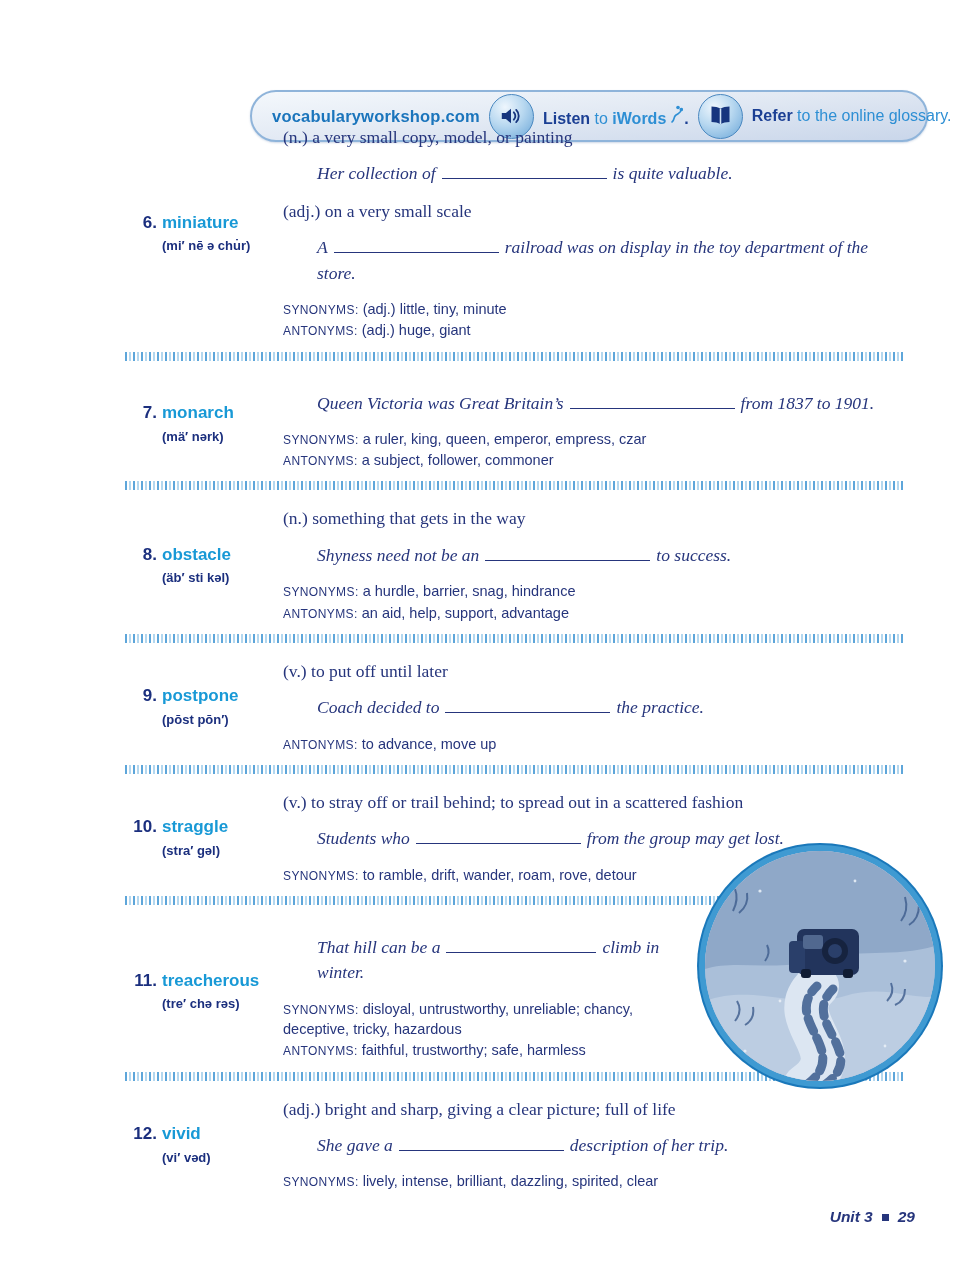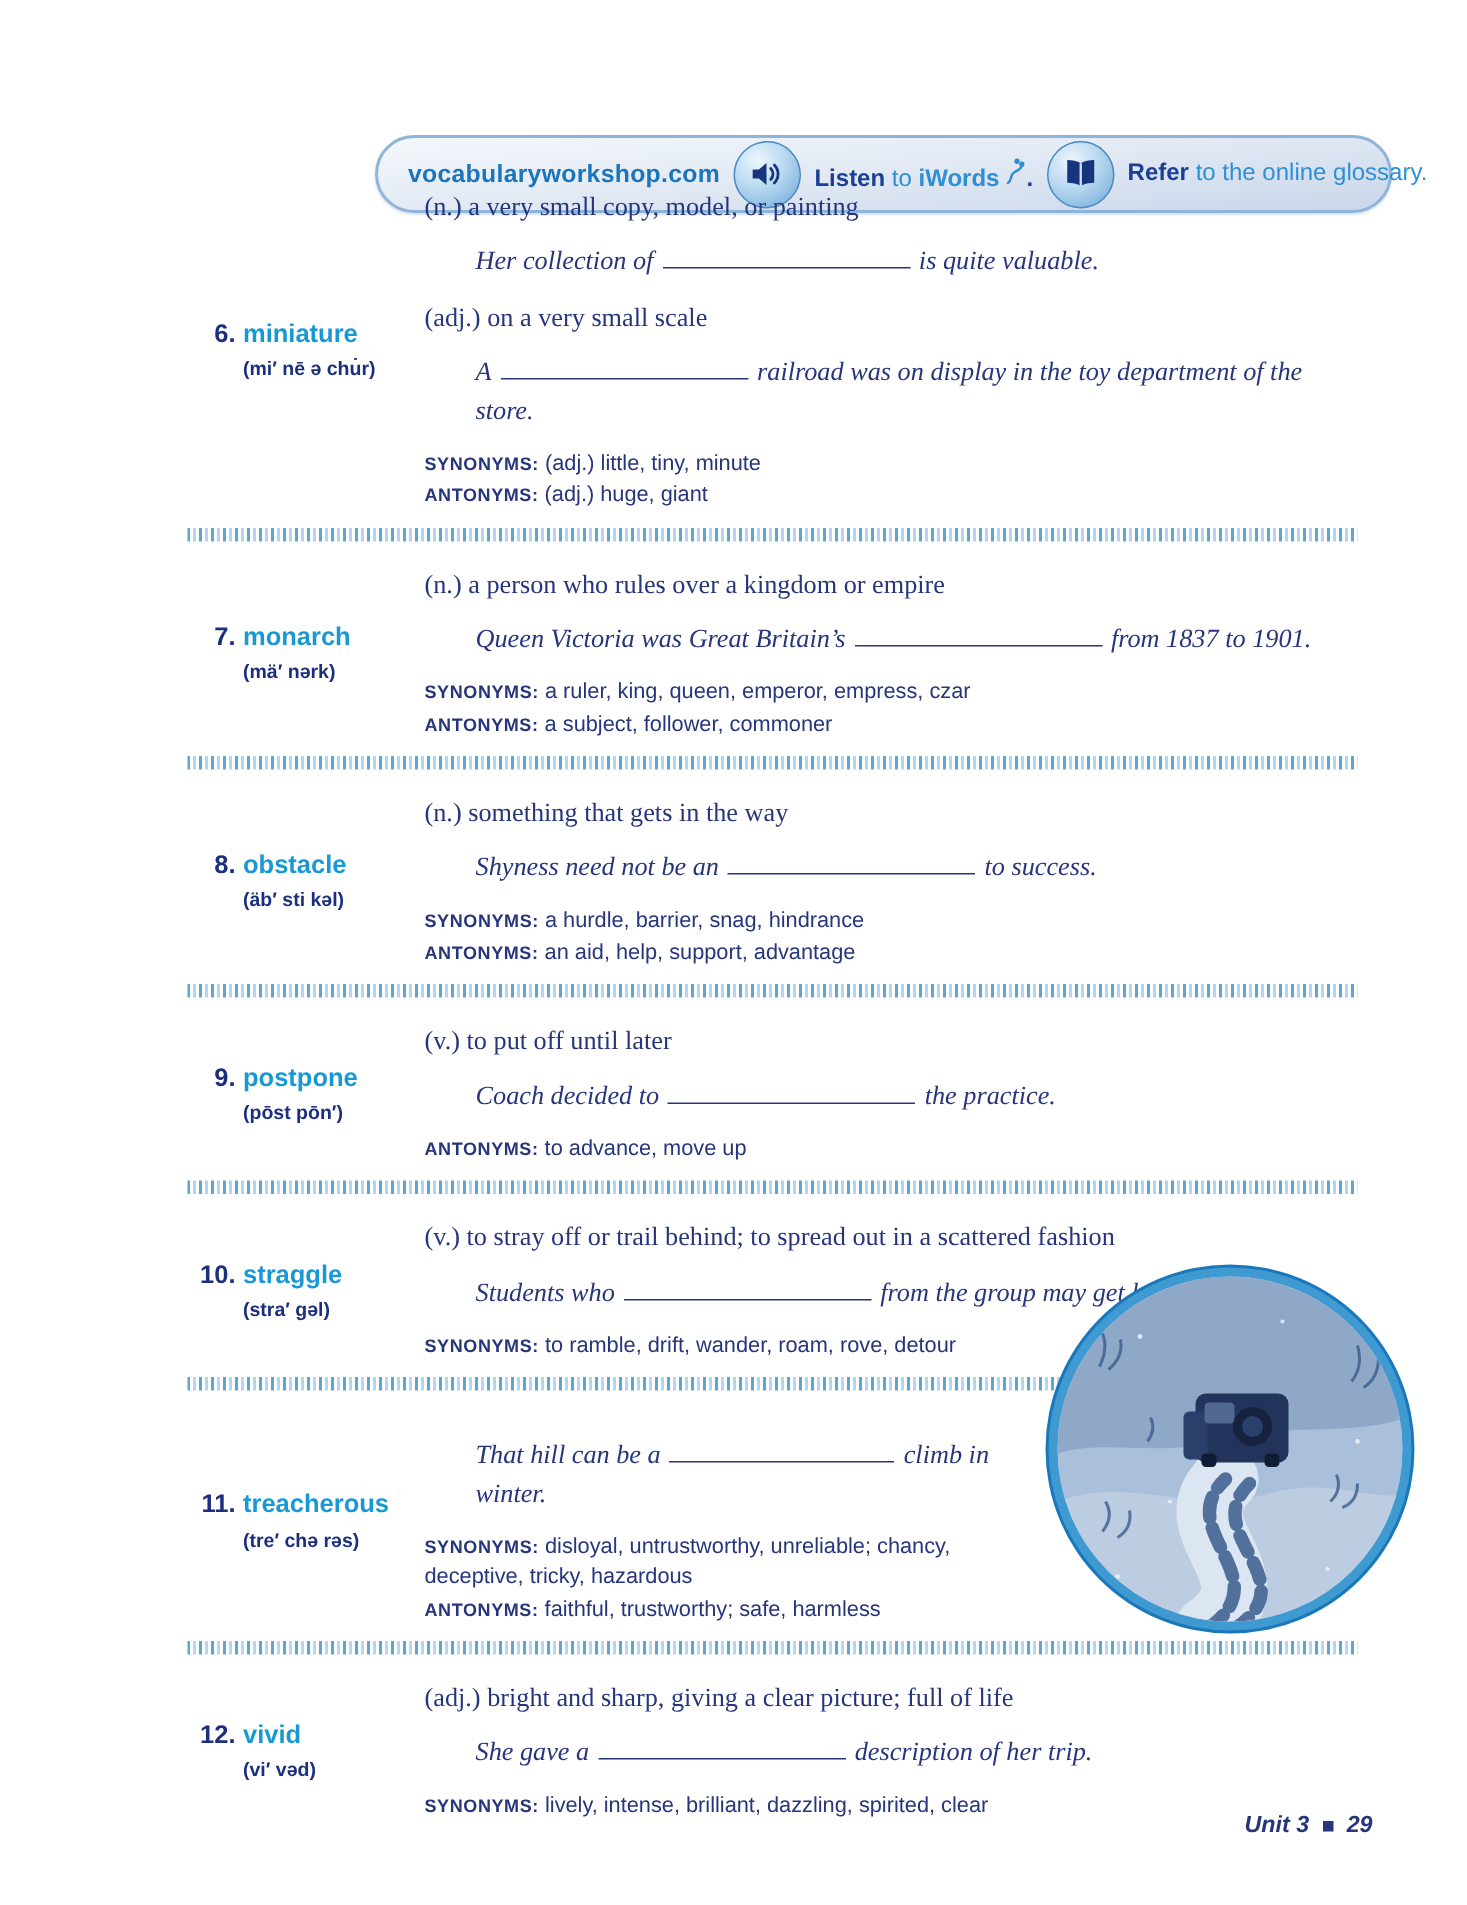--- a/index.html
+++ b/index.html
@@ -47,21 +47,21 @@
   .sentence{
     font-family:"Liberation Serif",serif;font-style:italic;font-size:17.5px;
     color:#26357c;margin:13px 0 13px 34px;line-height:1.45;
   }
   .blank{
     display:inline-block;width:165px;height:.95em;
     border-bottom:1.5px solid #26357c;margin:0 6px;vertical-align:baseline;
   }
   .entry.narrow .blank{width:150px;}
   .synline{font-size:14.5px;line-height:1.4;color:#26357c;margin-top:1px;}
-  .synlabel{font-size:12px;letter-spacing:.4px;font-weight:bold;}
+  .synlabel{font-size:12px;letter-spacing:.4px;}
   .separator{
     height:9px;margin:11px 0 17px 0;
     background:repeating-linear-gradient(90deg,
       #5ea6da 0 2px,#ffffff 2px 4px,#b3d7ef 4px 6px,#ffffff 6px 8px);
   }
 
   
   .photo-wrap{
     position:absolute;left:699px;top:845px;width:242px;height:242px;z-index:5;
   }
@@ -128,21 +128,20 @@
         <div class="synline"><span class="synlabel">ANTONYMS:</span> <span>(adj.) huge, giant</span></div>
       </div>
     </div>
     <div class="separator"></div>
     <div class="entry">
       <div class="term-col">
         <div class="headword"><span class="num">7.</span><span class="word">monarch</span></div>
         <div class="pron">(mä′ nərk)</div>
       </div>
       <div class="def-col">
-        <div class="definition">(n.) a person who rules over a kingdom or empire</div>
         <div class="sentence"><span>Queen Victoria was Great Britain’s</span><span class="blank"></span><span>from 1837 to 1901.</span></div>
         <div class="synline"><span class="synlabel">SYNONYMS:</span> <span>a ruler, king, queen, emperor, empress, czar</span></div>
         <div class="synline"><span class="synlabel">ANTONYMS:</span> <span>a subject, follower, commoner</span></div>
       </div>
     </div>
     <div class="separator"></div>
     <div class="entry">
       <div class="term-col">
         <div class="headword"><span class="num">8.</span><span class="word">obstacle</span></div>
         <div class="pron">(äb′ sti kəl)</div>

